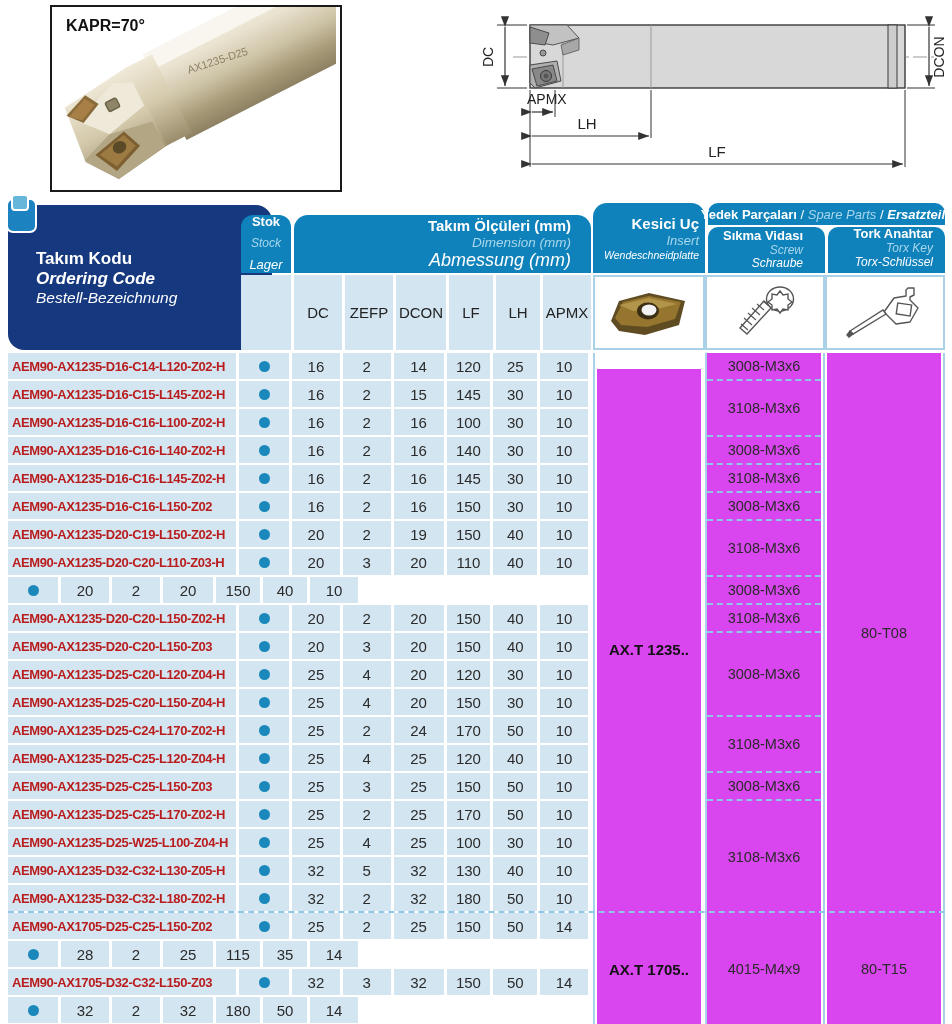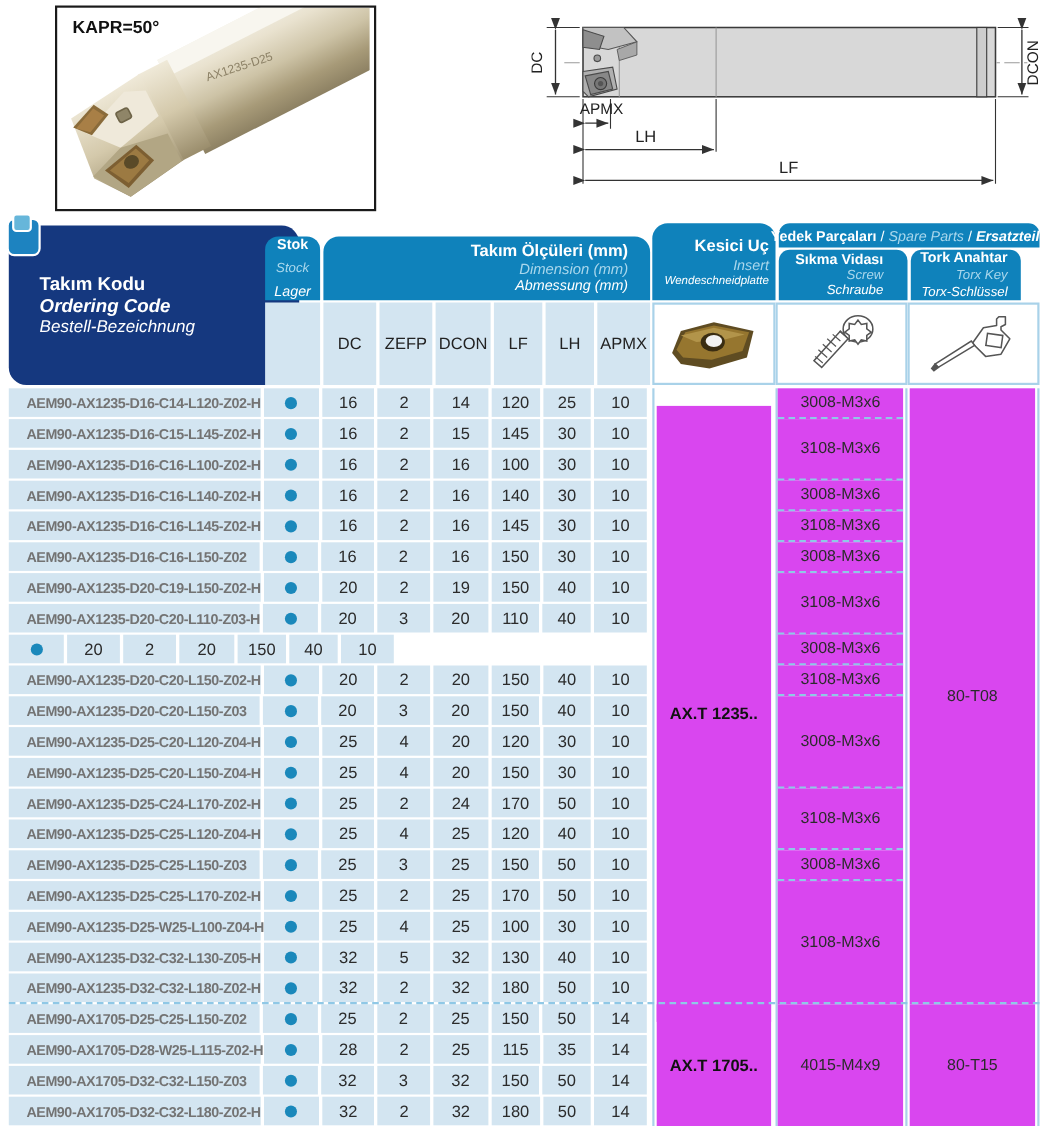--- a/index.html
+++ b/index.html
@@ -32,73 +32,73 @@
   .stok-h{left:233px;top:12px;width:50px;height:58px;border-radius:12px 12px 0 0;
     display:flex;flex-direction:column;align-items:center;justify-content:space-between;line-height:1.15;}
   .stok-h .l1{font-size:13px;font-weight:bold;}
   .stok-h .en{font-size:12px;}
   .stok-h .de{font-size:13px;}
   .dim-h{left:286px;top:12px;width:297px;height:58px;border-radius:14px 14px 0 0;
     display:flex;flex-direction:column;justify-content:center;align-items:flex-end;
     padding-right:20px;line-height:1.15;}
   .dim-h .l1{font-size:15px;font-weight:bold;}
   .dim-h .en{font-size:13.5px;}
-  .dim-h .de{font-size:13px;}
+  .dim-h .de{font-size:18px;}
   .ins-h{left:585px;top:0;width:112px;height:70px;border-radius:14px 14px 0 0;
     display:flex;flex-direction:column;justify-content:center;align-items:flex-end;
     padding-right:6px;line-height:1.2;}
   .ins-h .l1{font-size:15px;font-weight:bold;}
   .ins-h .en{font-size:13px;}
   .ins-h .de{font-size:10.5px;}
   .yedek{left:700px;top:0;width:237px;height:22px;border-radius:10px 10px 0 0;
     display:flex;align-items:center;justify-content:center;font-size:13px;white-space:pre;}
   .yedek .tr{font-weight:bold;}
   .yedek .de{font-weight:bold;font-style:italic;}
   .screw-h{left:700px;top:24px;width:117px;height:46px;border-radius:10px 10px 0 0;
     display:flex;flex-direction:column;justify-content:center;align-items:flex-end;
     padding-right:22px;line-height:1.15;}
   .screw-h .l1,.torx-h .l1{font-size:13px;font-weight:bold;}
   .screw-h .en,.torx-h .en{font-size:12px;}
   .screw-h .de,.torx-h .de{font-size:12px;}
-  .torx-h{left:820px;top:24px;width:100px;height:46px;border-radius:10px 10px 0 0;
-    display:flex;flex-direction:column;justify-content:space-between;align-items:flex-end;
+  .torx-h{left:820px;top:24px;width:117px;height:46px;border-radius:10px 10px 0 0;
+    display:flex;flex-direction:column;justify-content:flex-start;align-items:flex-end;
     padding-right:12px;line-height:1.15;}
   
   .subrow{position:absolute;left:233px;top:72px;height:75px;display:flex;}
   .subrow .cell{margin-right:3px;background:#d3e5f1;display:flex;align-items:center;justify-content:center;
     font-size:15px;color:#222;}
   .img-cell{position:absolute;top:72px;height:71px;background:#fff;border:2px solid #a9d2e9;
     box-sizing:content-box;display:flex;align-items:center;justify-content:center;}
   .img-ins{left:585px;width:108px;}
   .img-screw{left:697px;width:116px;}
   .img-torx{left:817px;width:116px;}
   
   .rows{position:absolute;left:0;top:150px;width:583px;}
   .trow{height:28px;display:flex;}
   .trow .cell{height:26px;margin-right:3px;background:#d3e5f1;display:flex;align-items:center;justify-content:center;}
-  .cell.code{justify-content:flex-start;padding-left:16px;box-sizing:border-box;
-    font-size:13px;font-weight:bold;color:#737373;letter-spacing:-0.4px;white-space:nowrap;}
+  .cell.code{justify-content:flex-start;padding-left:4px;box-sizing:border-box;
+    font-size:13px;font-weight:bold;color:#b91c1c;letter-spacing:-0.4px;white-space:nowrap;}
   .cell.num{font-size:15px;color:#2b2b2b;}
   .wcode{width:229px;}.wstok{width:50px;}
   .w0{width:48px;}.w1{width:48px;}.w2{width:50px;}.w3{width:44px;}.w4{width:44px;}.w5{width:48px;}
   .dot{width:11px;height:11px;border-radius:50%;background:#1a88bb;}
   
   .overlay{position:absolute;left:585px;top:150px;width:352px;height:672px;}
   .vline{position:absolute;top:0;bottom:0;width:2px;background:#a9d2e9;}
   .spanbox{position:absolute;display:flex;align-items:center;justify-content:center;
     font-size:14.5px;color:#2b2b2b;box-sizing:border-box;background:#d946ef;}
   .spanbox.dashed{border-bottom:2px dashed #8fc8e6;}
   .grp-label{font-weight:bold;font-size:15px;color:#111;}
   .gsep{position:absolute;left:0;width:937px;border-top:2px dashed #8fc8e6;z-index:5;}
 </style>
 </head>
 <body>
 
 <div class="photo-box">
-  <div class="kapr">KAPR=50°</div>
+  <div class="kapr">KAPR=70°</div>
   <svg width="284" height="179" viewBox="0 0 284 179">
     <defs>
       <linearGradient id="shk" x1="0" y1="0" x2="0" y2="1">
         <stop offset="0" stop-color="#f4f1e7"></stop>
           <stop offset="0.25" stop-color="#e9e2cf"></stop>
         <stop offset="0.55" stop-color="#cdc3a6"></stop>
           <stop offset="0.8" stop-color="#a79a78"></stop>
         <stop offset="1" stop-color="#8d8163"></stop>
       </linearGradient>
       <linearGradient id="hd" x1="0" y1="0" x2="0" y2="1">
@@ -504,21 +504,20 @@
           <span class="dot"></span>
         </div>
         <div class="cell num w0">25</div>
         <div class="cell num w1">2</div>
         <div class="cell num w2">25</div>
         <div class="cell num w3">150</div>
         <div class="cell num w4">50</div>
         <div class="cell num w5">14</div>
       </div>
       <div class="trow">
-        <div class="cell code wcode">AEM90-AX1705-D28-W25-L115-Z02-H</div>
         <div class="cell wstok">
           <span class="dot"></span>
         </div>
         <div class="cell num w0">28</div>
         <div class="cell num w1">2</div>
         <div class="cell num w2">25</div>
         <div class="cell num w3">115</div>
         <div class="cell num w4">35</div>
         <div class="cell num w5">14</div>
       </div>
@@ -528,21 +527,20 @@
           <span class="dot"></span>
         </div>
         <div class="cell num w0">32</div>
         <div class="cell num w1">3</div>
         <div class="cell num w2">32</div>
         <div class="cell num w3">150</div>
         <div class="cell num w4">50</div>
         <div class="cell num w5">14</div>
       </div>
       <div class="trow">
-        <div class="cell code wcode">AEM90-AX1705-D32-C32-L180-Z02-H</div>
         <div class="cell wstok">
           <span class="dot"></span>
         </div>
         <div class="cell num w0">32</div>
         <div class="cell num w1">2</div>
         <div class="cell num w2">32</div>
         <div class="cell num w3">180</div>
         <div class="cell num w4">50</div>
         <div class="cell num w5">14</div>
       </div>

